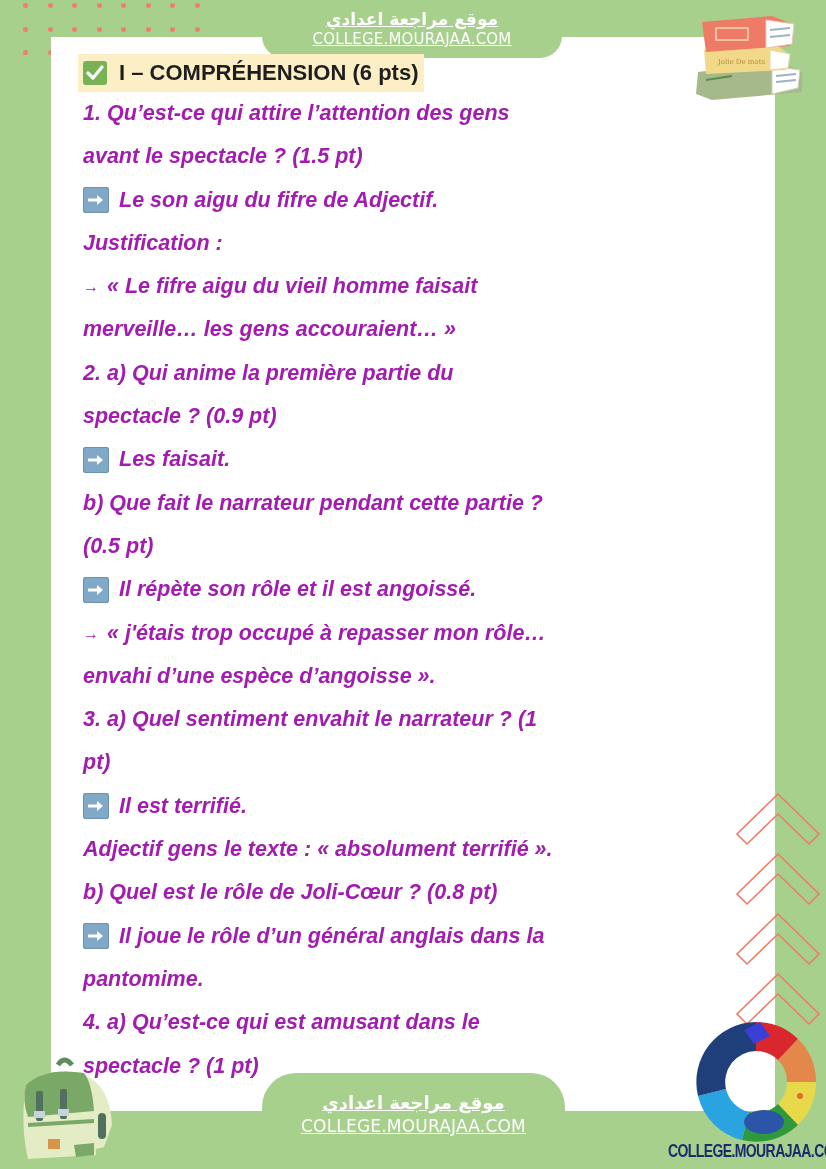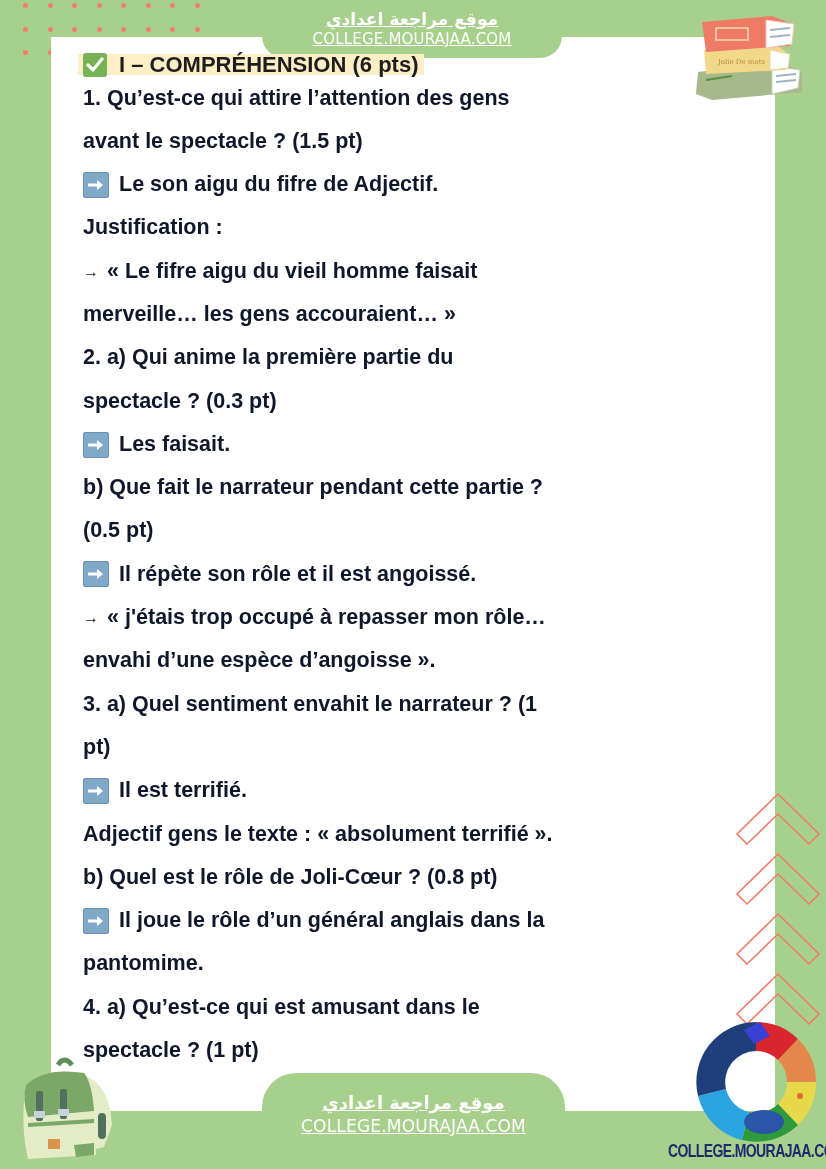--- a/index.html
+++ b/index.html
@@ -26,31 +26,31 @@
       display: flex; flex-direction: column; align-items: center; justify-content: center;
       color: #ffffff; text-decoration: underline;
     }
     .tab-ar { font-family: "DejaVu Sans", sans-serif; font-size: 17px; font-weight: bold; line-height: 21px; text-decoration: underline; }
     .tab-url { font-family: "DejaVu Sans", sans-serif; font-size: 15px; line-height: 19px; letter-spacing: 0.2px; }
     .tab-bottom .tab-ar { font-size: 18px; line-height: 24px; }
     .tab-bottom .tab-url { font-size: 17px; line-height: 22px; margin-bottom: 14px; }
 
     .content { position: absolute; left: 83px; top: 54px; width: 650px; }
     .heading {
-      display: inline-flex; align-items: center; height: 21px; padding: 0 6px 0 0;
+      display: inline-flex; align-items: center; height: 38px; padding: 0 6px 0 0;
       background: #fcefc6; font-size: 22px; font-weight: bold; color: #1e1e1e;
       margin-left: -5px; padding-left: 5px;
     }
     .check {
       width: 24px; height: 24px; background: #77b255; border-radius: 3px;
       display: inline-flex; align-items: center; justify-content: center; margin-right: 12px;
     }
     .line {
       height: 43.3px; line-height: 43.3px; font-size: 21.5px; font-weight: bold;
-      color: #0f172a; white-space: nowrap; display: flex; align-items: center;
+      color: #a21caf; white-space: nowrap; display: flex; align-items: center; font-style: italic;
     }
     .arrow-box {
       width: 26px; height: 26px; background: #7fa9c6; border-radius: 3px;
       display: inline-flex; align-items: center; justify-content: center;
       margin-right: 10px; flex-shrink: 0;
       box-shadow: inset 0 0 0 1px #6b93b0;
     }
     .small-arrow { font-size: 16px; margin-right: 8px; font-weight: normal; }
 
     .chevrons { position: absolute; left: 733px; top: 790px; width: 90px; height: 250px; }
@@ -150,21 +150,21 @@
         <span class="small-arrow">→</span>
         <span>« Le fifre aigu du vieil homme faisait</span>
       </div>
       <div class="line">
         <span>merveille… les gens accouraient… »</span>
       </div>
       <div class="line">
         <span>2. a) Qui anime la première partie du</span>
       </div>
       <div class="line">
-        <span>spectacle ? (0.3 pt)</span>
+        <span>spectacle ? (0.9 pt)</span>
       </div>
       <div class="line">
         <span class="arrow-box">
           <svg width="18" height="12" viewBox="0 0 18 12">
             <path d="M1 6 H13" stroke="#fff" stroke-width="3"></path>
             <path d="M10 1 L16 6 L10 11 Z" fill="#fff"></path>
           </svg>
         </span>
         <span>Les faisait.</span>
       </div>

